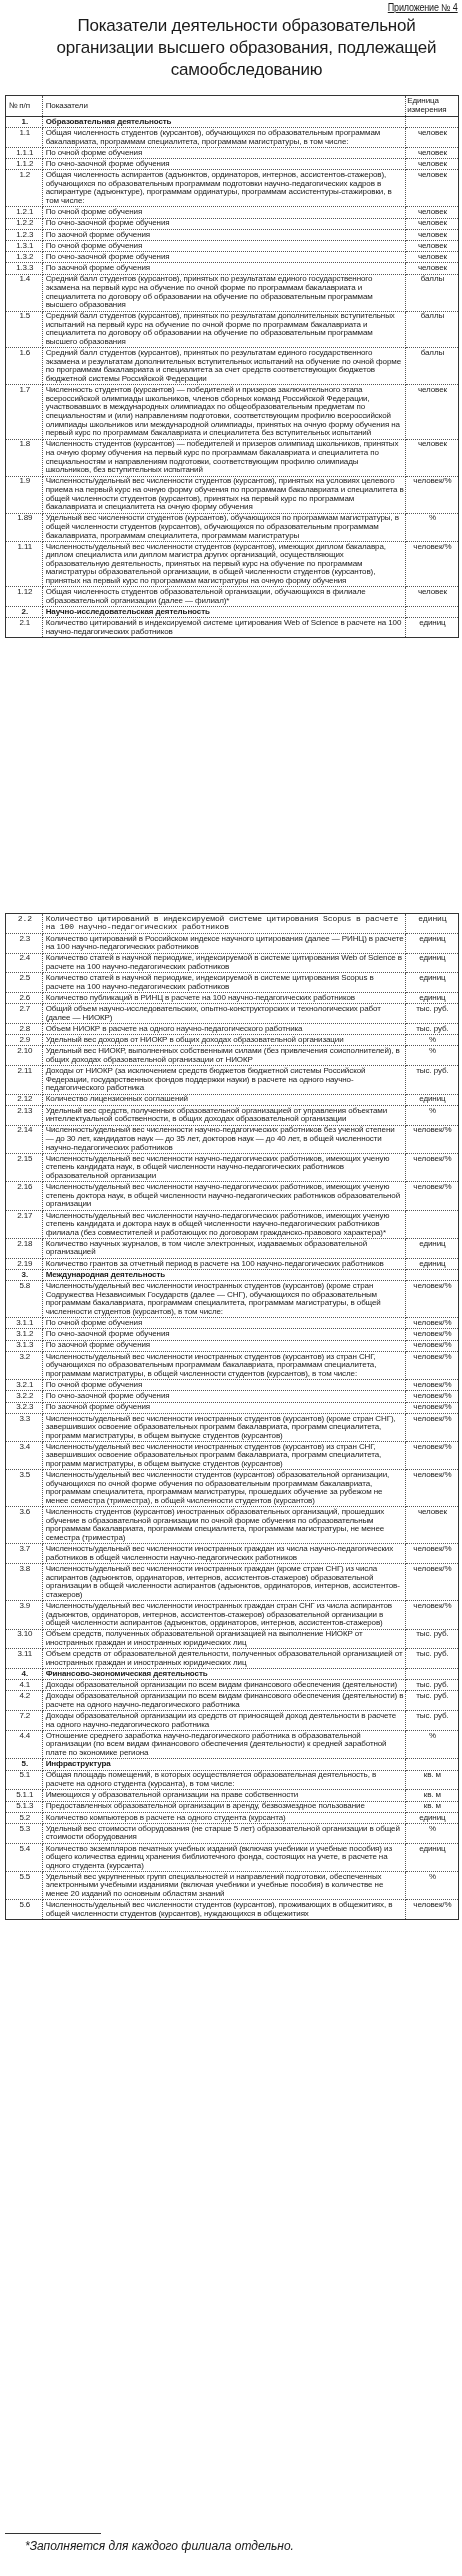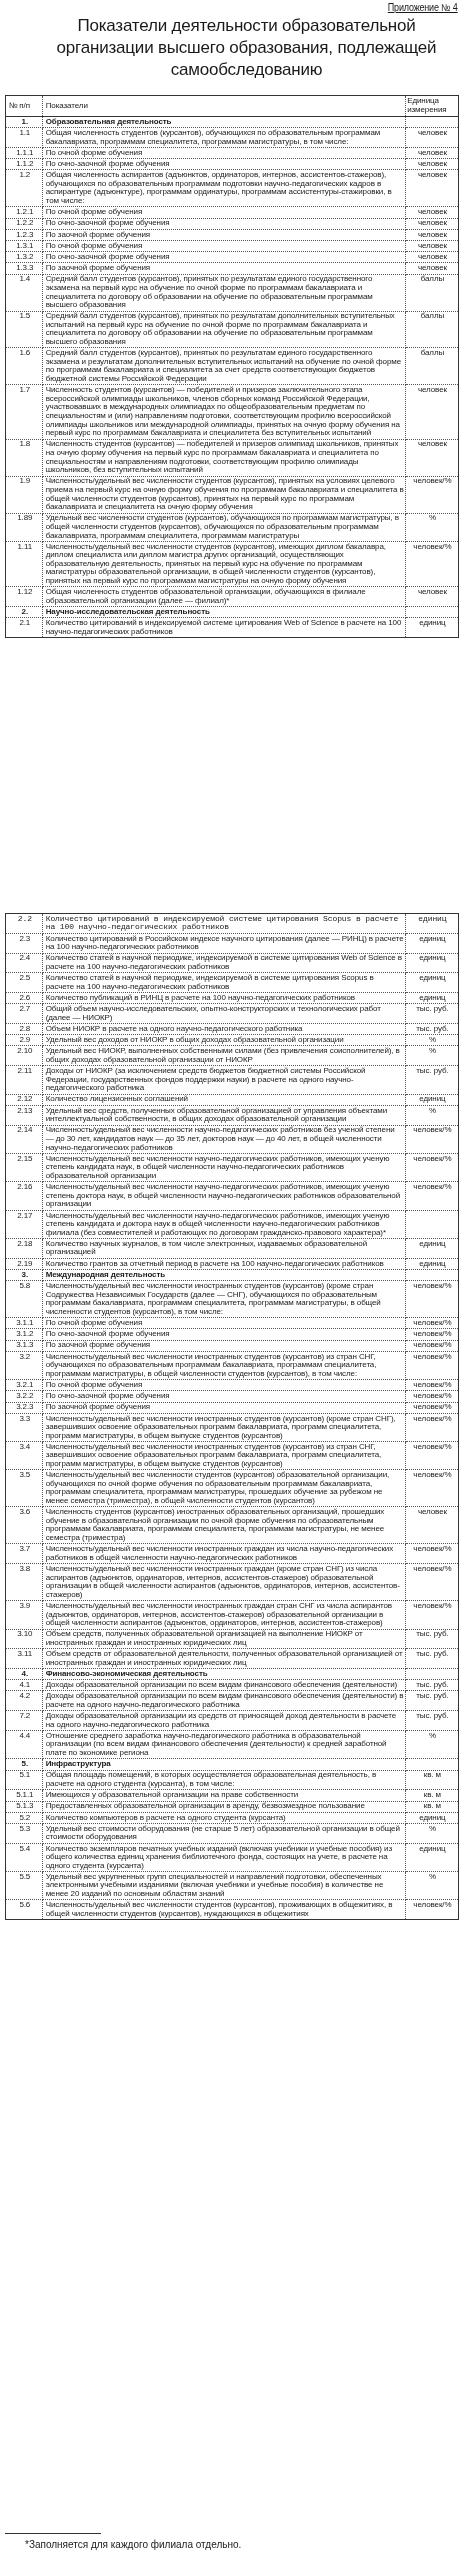--- a/index.html
+++ b/index.html
@@ -14,21 +14,21 @@
   .col-n { width: 37px; text-align: center; }
   .col-u { width: 53px; text-align: center; white-space: nowrap; padding-left: 0.8px !important; padding-right: 0.8px !important; }
   .hdr td { vertical-align: middle; text-align: left; height: 18.5px; border-top: 1.2px solid #333; }
   .section td { font-weight: bold; }
   .section td.col-n { text-align: center; }
   .t1 { top: 95px; }
   .t2 { top: 913px; }
   .tbl tr.last td { border-bottom: 1.2px solid #333; }
   .t2 tr:first-child td { border-top: 1.2px solid #333; font-family: Liberation Mono, monospace; }
   .footline { position: absolute; left: 5.4px; top: 2533px; width: 96px; border-top: 0.8px solid #333; }
-  .footnote { position: absolute; left: 25px; top: 2539px; font-size: 10px; }
+  .footnote { position: absolute; left: 25px; top: 2539px; font-size: 12px; font-style: italic; }
 </style>
 </head>
 <body>
 
 <div class="appendix">Приложение № 4</div>
 <div class="title">Показатели деятельности образовательной организации высшего образования, подлежащей самообследованию</div>
 
 <table class="tbl t1">
   <colgroup>
       <col style="width:37px">

